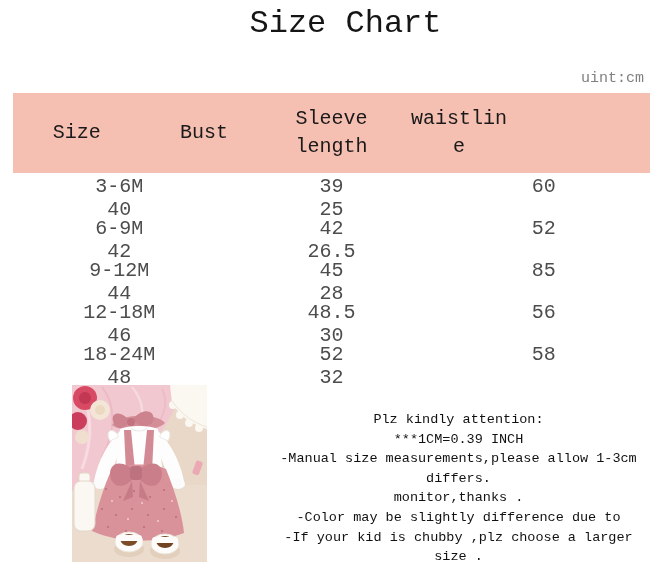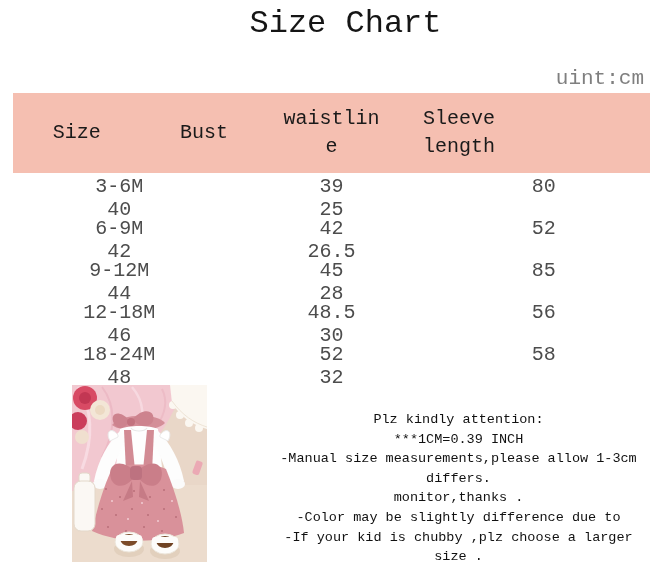--- a/index.html
+++ b/index.html
@@ -21,21 +21,21 @@
     font-weight: normal;
     color: #151515;
     margin: 0;
     line-height: 40px;
     letter-spacing: 0px;
   }
   .unit-label {
     position: absolute;
     top: 68px;
     right: 47px;
-    font-size: 21px;
+    font-size: 15px;
     color: #7f7f7f;
     line-height: 22px;
   }
   .size-table {
     position: absolute;
     left: 13px;
     top: 93px;
     width: 637px;
   }
   .thead {
@@ -88,29 +88,29 @@
 <div class="page">
 
   <h1 class="title">Size Chart</h1>
 
   <div class="unit-label">uint:cm</div>
 
   <div class="size-table">
     <div class="thead" style="background:#f5bfb1;">
       <div class="th"><span>Size</span></div>
       <div class="th"><span>Bust</span></div>
+      <div class="th"><span>Sleeve length</span></div>
       <div class="th"><span class="force-break">waistline</span></div>
-      <div class="th"><span>Sleeve length</span></div>
     </div>
     <div class="tbody">
 
         <div class="tr">
           <div class="td">3-6M</div>
           <div class="td">39</div>
-          <div class="td">80</div>
+          <div class="td">60</div>
           <div class="td">40</div>
           <div class="td">25</div>
         </div>
 
         <div class="tr">
           <div class="td">6-9M</div>
           <div class="td">42</div>
           <div class="td">52</div>
           <div class="td">42</div>
           <div class="td">26.5</div>

